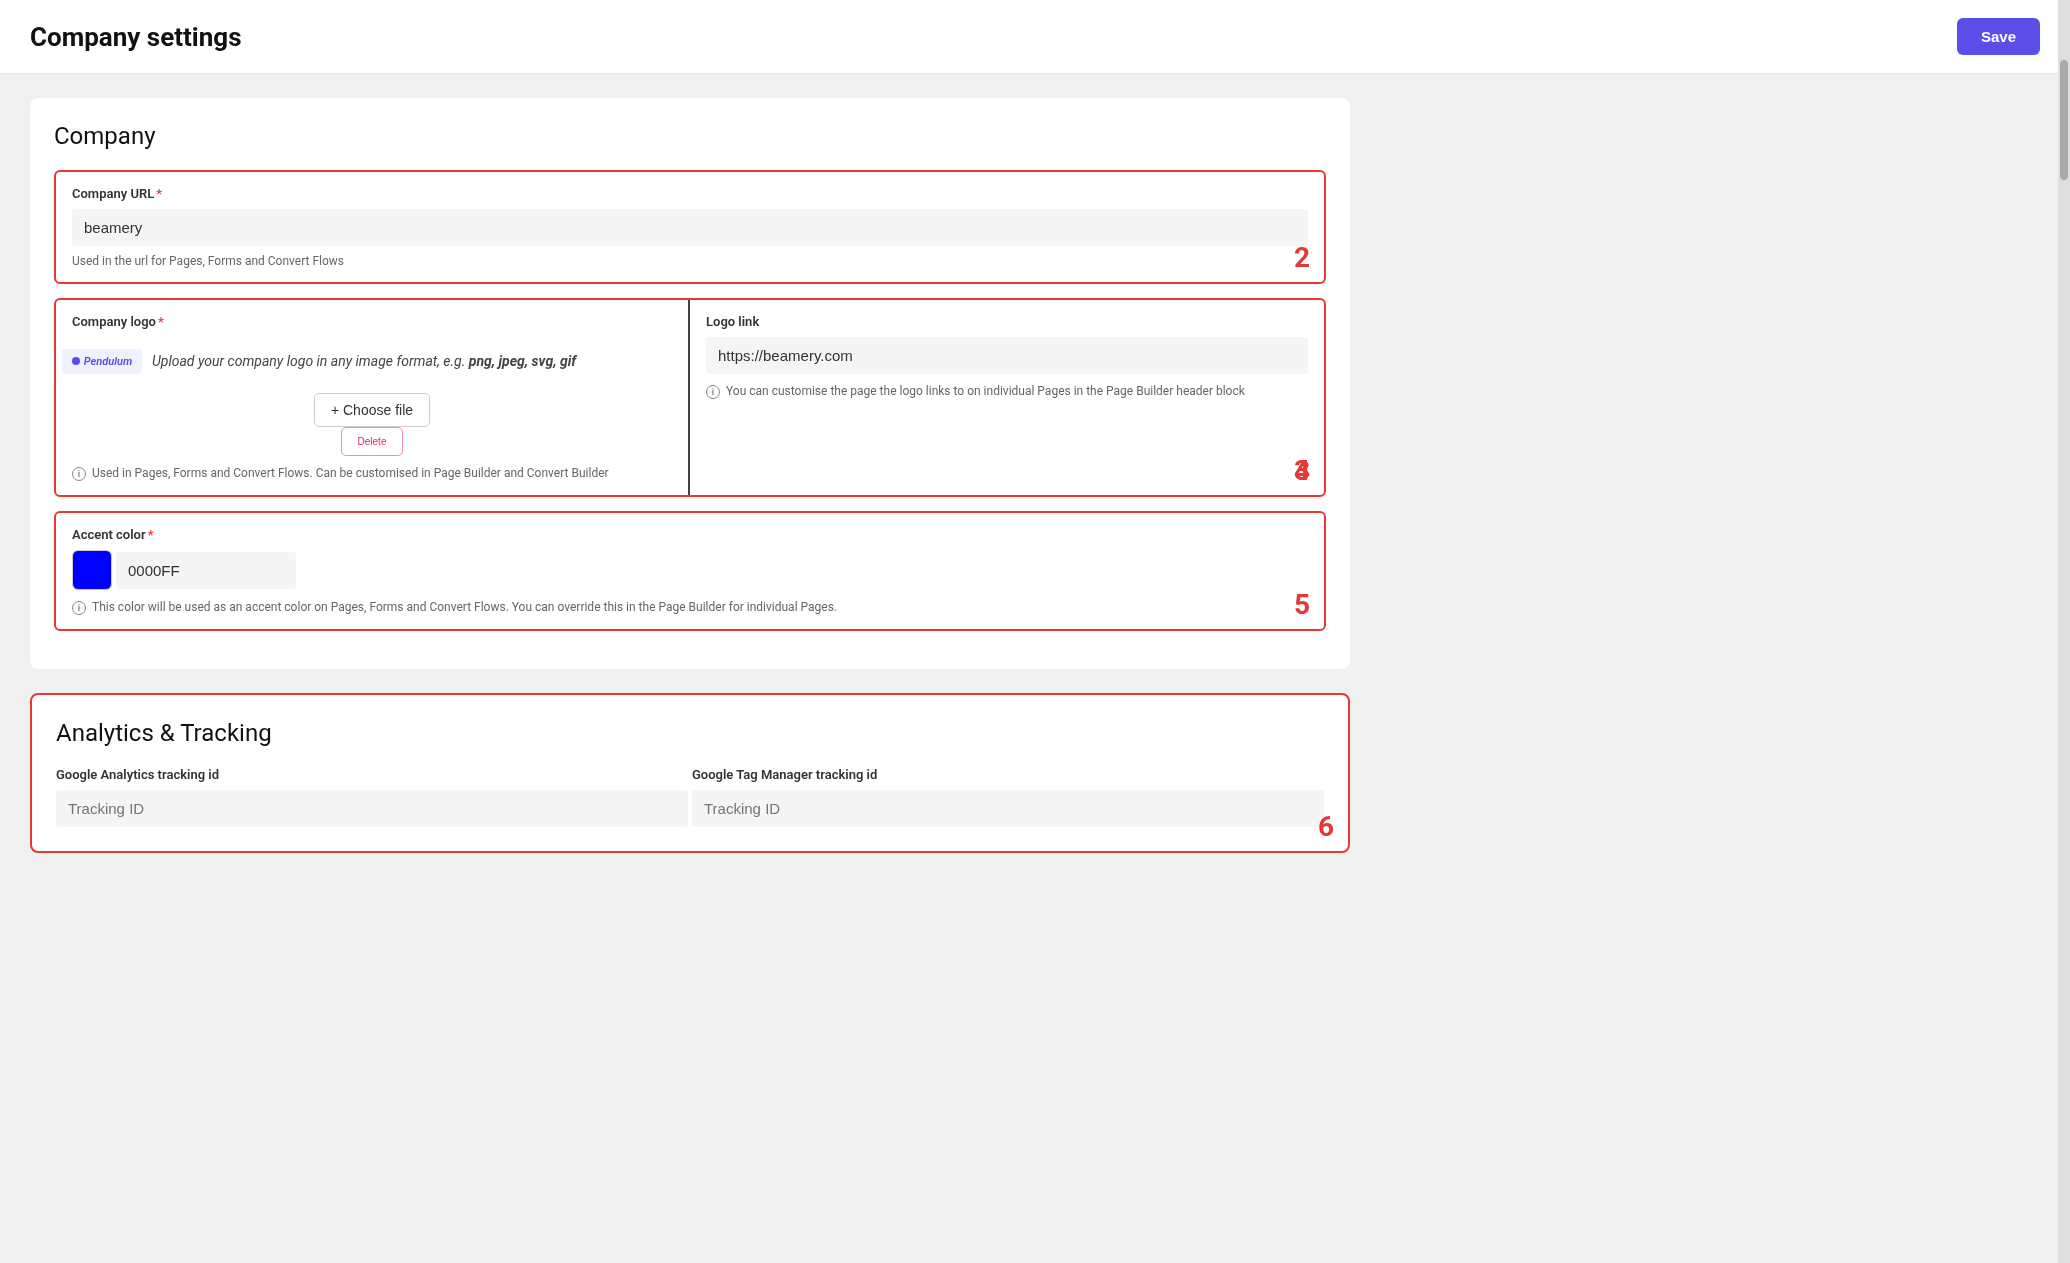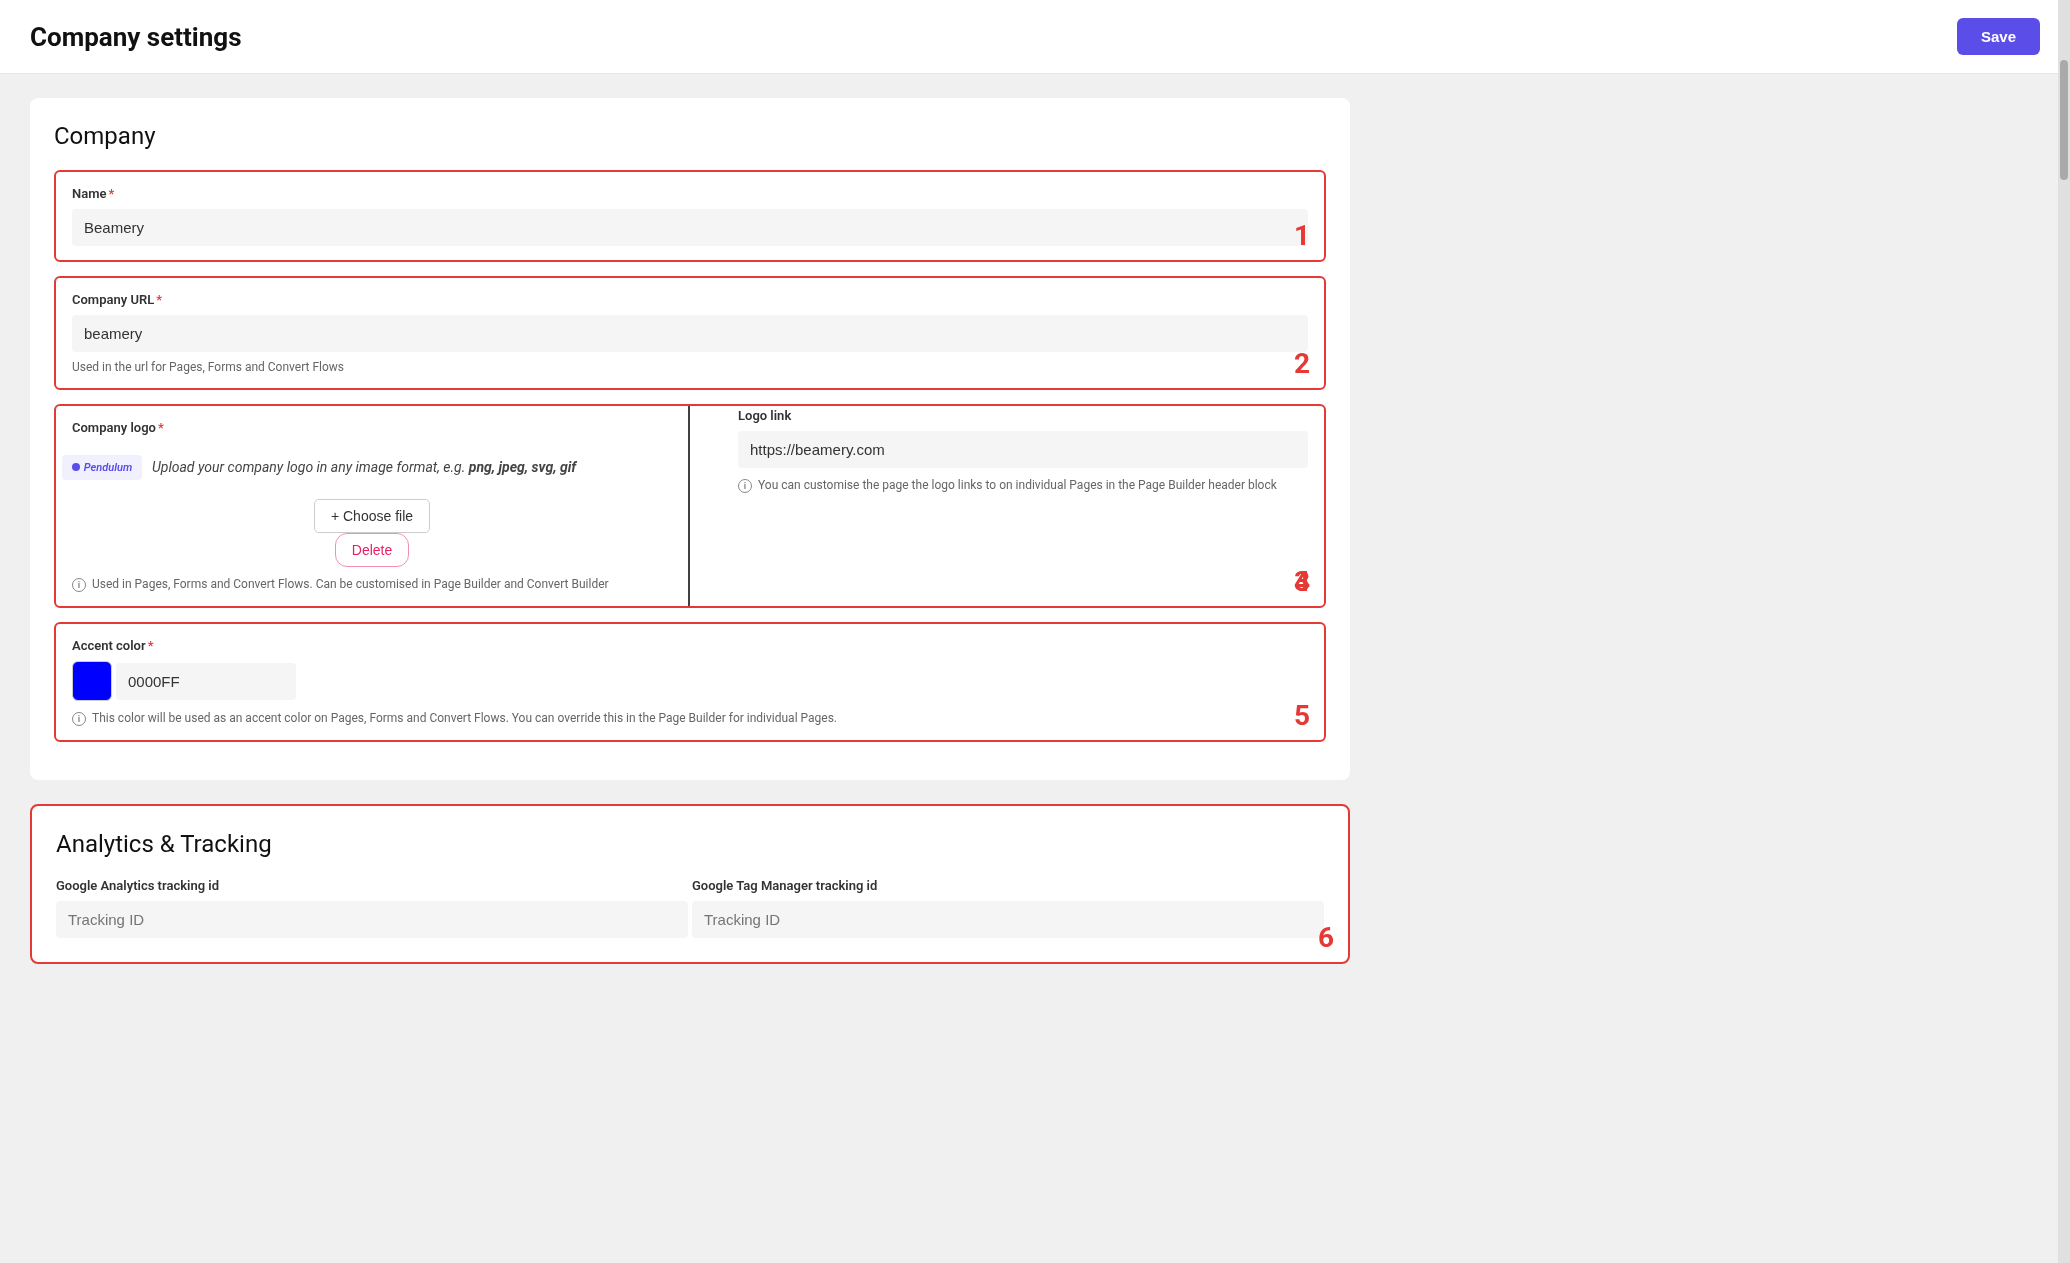--- a/index.html
+++ b/index.html
@@ -113,22 +113,21 @@
       margin-bottom: 14px;
       position: relative;
     }
 
     .logo-left {
       padding: 14px 16px;
       border-right: 2px solid #404040;
     }
 
     .logo-right {
-      padding: 2px 16px;
-      margin-left: 32px;
+      padding: 14px 16px;
     }
 
     .logo-upload-area {
       display: flex;
       align-items: center;
       gap: 20px;
       margin: 12px 0;
       font-style: italic;
     }
 
@@ -185,23 +184,23 @@
       padding: 8px 16px;
       font-size: 14px;
       font-weight: 500;
       cursor: pointer;
       color: #333;
     }
 
     .delete-btn {
       background: #fff;
       border: 1.5px solid #f48fb1;
-      border-radius: 12px;
+      border-radius: 5px;
       padding: 8px 16px;
-      font-size: 14px;
+      font-size: 10px;
       font-weight: 500;
       color: #e91e63;
       cursor: pointer;
     }
 
     .info-hint {
       display: flex;
       align-items: flex-start;
       gap: 6px;
       font-size: 12px;
@@ -292,27 +291,20 @@
 <div class="top-bar">
   <h1 class="page-title">Company settings</h1>
   <button class="save-btn">Save</button>
 </div>
 
 <div class="main-content">
 
   <div class="section-card">
     <h2 class="section-title">Company</h2>
 
-    <div class="field-group">
-      <div class="field-label">
-        <span>Name</span><span class="required">*</span>
-      </div>
-      <input class="field-input" type="text" value="Beamery" style="">
-      <span class="annotation-number">1</span>
-    </div>
 
     <div class="field-group">
       <div class="field-label">
         <span>Company URL</span><span class="required">*</span>
       </div>
       <input class="field-input" type="text" value="beamery" style="">
       <div class="field-hint">Used in the url for Pages, Forms and Convert Flows</div>
       <span class="annotation-number">2</span>
     </div>
 

